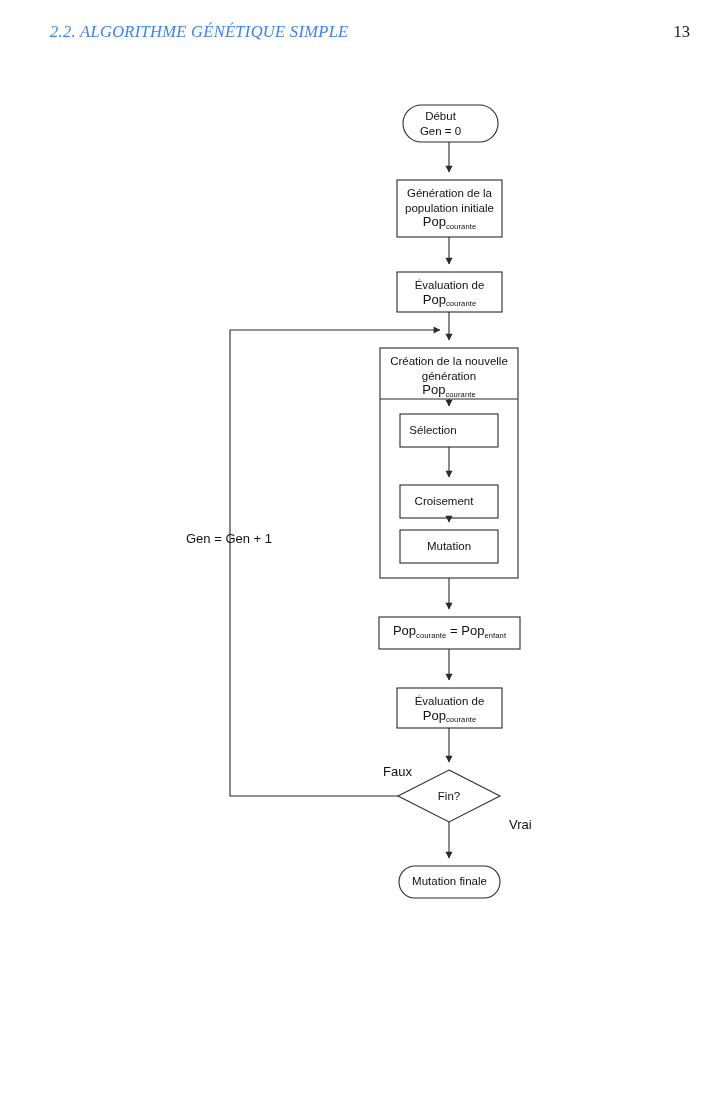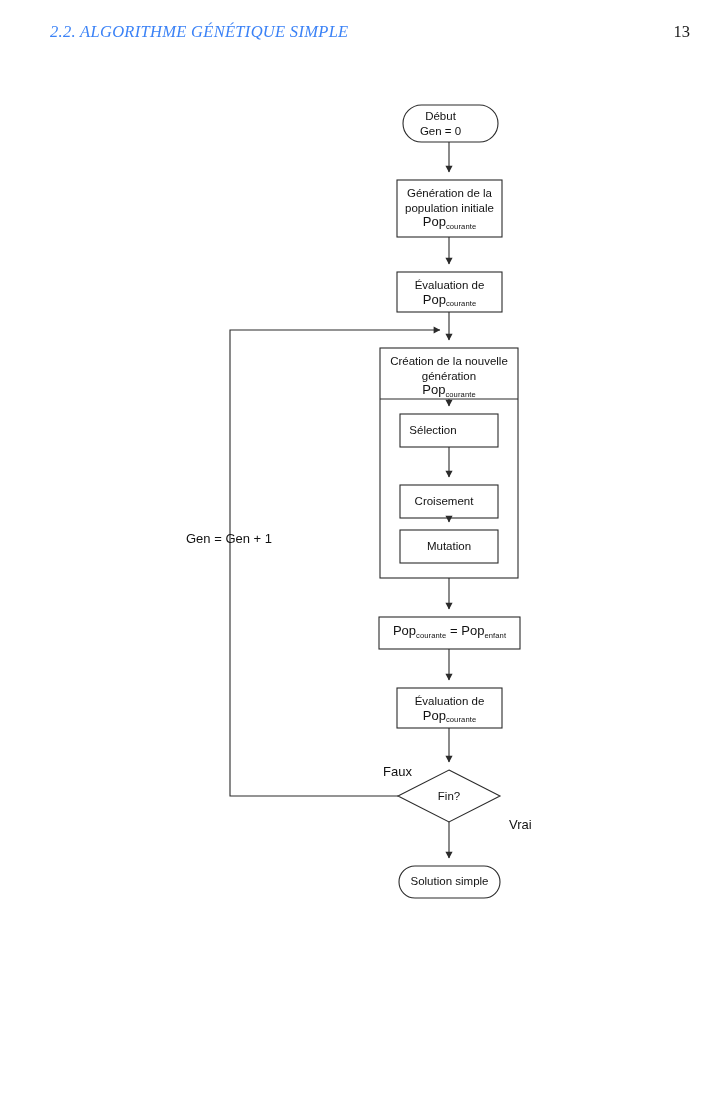--- a/index.html
+++ b/index.html
@@ -194,19 +194,19 @@
       <span>Pop</span><sub>enfant</sub></span>
   </div>
 
   <div class="node-text" style="left:390px; top:694px; width:119px;">
     <span class="ln">Évaluation de</span>
     <span class="ln big-pop"><span>Pop</span><sub>courante</sub></span>
   </div>
 
   <div class="node-text" style="left:409px; top:789px; width:80px;">Fin?</div>
 
-  <div class="node-text" style="left:399px; top:874px; width:101px;">Solution simple</div>
+  <div class="node-text" style="left:399px; top:874px; width:101px;">Mutation finale</div>
 
   <div class="edge-label" style="left:383px; top:764px;">Faux</div>
   <div class="edge-label" style="left:509px; top:817px;">Vrai</div>
   <div class="edge-label" style="left:186px; top:531px;">Gen = Gen + 1</div>
 
 </div>
 
 </body></html>

